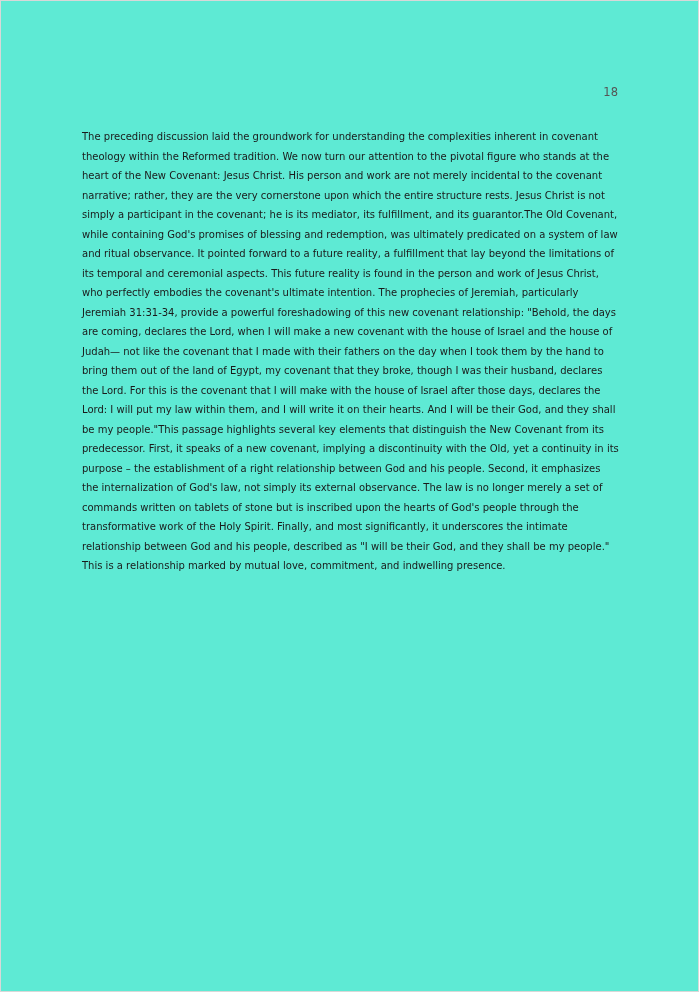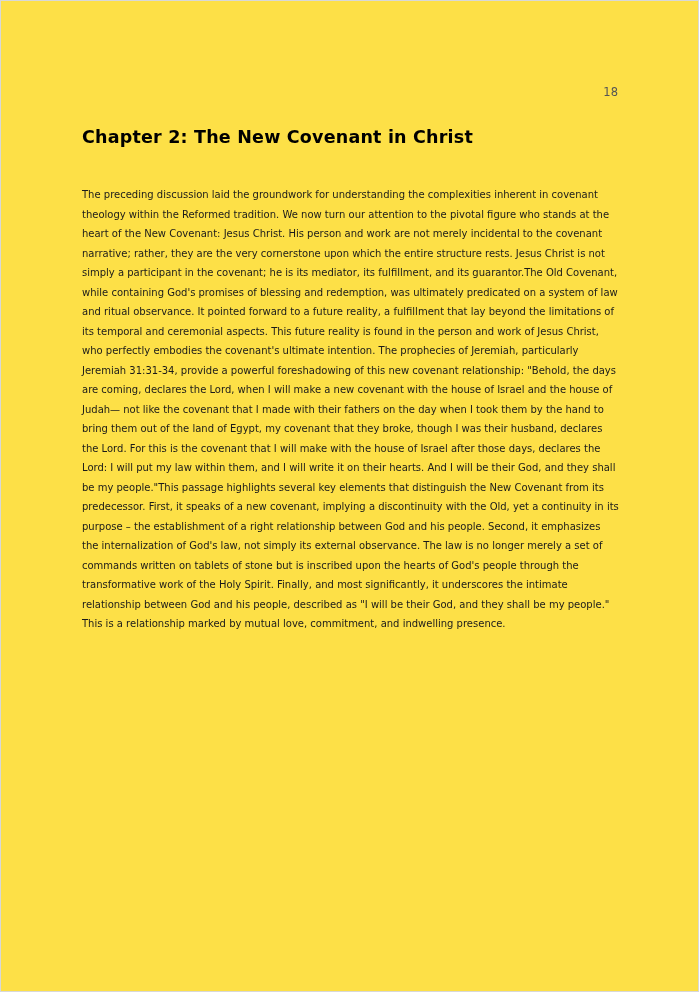--- a/index.html
+++ b/index.html
@@ -8,21 +8,21 @@
     width: 699px;
     height: 992px;
     background: #ffffff;
     font-family: "DejaVu Sans", "Liberation Sans", sans-serif;
   }
 
   .page {
     position: relative;
     width: 699px;
     height: 992px;
-    background: #fde047;
+    background: #5eead4;
     border: 1px solid #d8d8d8;
     overflow: hidden;
   }
 
   .page-number {
     position: absolute;
     top: 84px;
     right: 80px;
     font-size: 11.5px;
     color: #555555;
@@ -60,21 +60,20 @@
 </style>
 </head>
 <body>
 
 <div class="page">
 
   <div class="page-number">18</div>
 
   <div class="content">
 
-    <h1 class="chapter-heading">Chapter 2: The New Covenant in Christ</h1>
 
 
     <div class="body-text">
       <p>The preceding discussion laid the groundwork for understanding the complexities inherent in covenant theology within the Reformed tradition. We now turn our attention to the pivotal figure who stands at the heart of the New Covenant: Jesus Christ. His person and work are not merely incidental to the covenant narrative; rather, they are the very cornerstone upon which the entire structure rests. Jesus Christ is not simply a participant in the covenant; he is its mediator, its fulfillment, and its guarantor.The Old Covenant, while containing God's promises of blessing and redemption, was ultimately predicated on a system of law and ritual observance. It pointed forward to a future reality, a fulfillment that lay beyond the limitations of its temporal and ceremonial aspects. This future reality is found in the person and work of Jesus Christ, who perfectly embodies the covenant's ultimate intention. The prophecies of Jeremiah, particularly Jeremiah 31:31-34, provide a powerful foreshadowing of this new covenant relationship: "Behold, the days are coming, declares the Lord, when I will make a new covenant with the house of Israel and the house of Judah— not like the covenant that I made with their fathers on the day when I took them by the hand to bring them out of the land of Egypt, my covenant that they broke, though I was their husband, declares the Lord. For this is the covenant that I will make with the house of Israel after those days, declares the Lord: I will put my law within them, and I will write it on their hearts. And I will be their God, and they shall be my people."This passage highlights several key elements that distinguish the New Covenant from its predecessor. First, it speaks of a new covenant, implying a discontinuity with the Old, yet a continuity in its purpose – the establishment of a right relationship between God and his people. Second, it emphasizes the internalization of God's law, not simply its external observance. The law is no longer merely a set of commands written on tablets of stone but is inscribed upon the hearts of God's people through the transformative work of the Holy Spirit. Finally, and most significantly, it underscores the intimate relationship between God and his people, described as "I will be their God, and they shall be my people." This is a relationship marked by mutual love, commitment, and indwelling presence.</p>
     </div>
 
   </div>
 
 </div>
 

